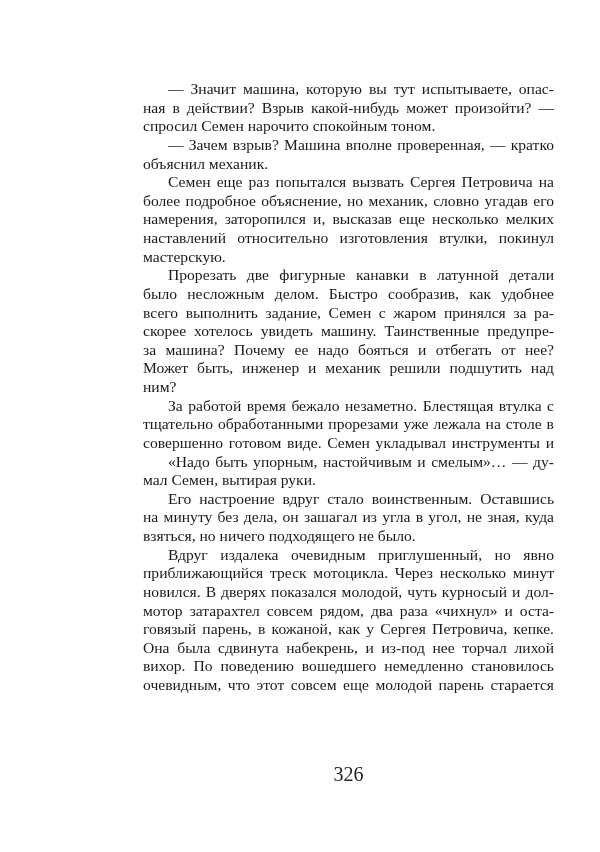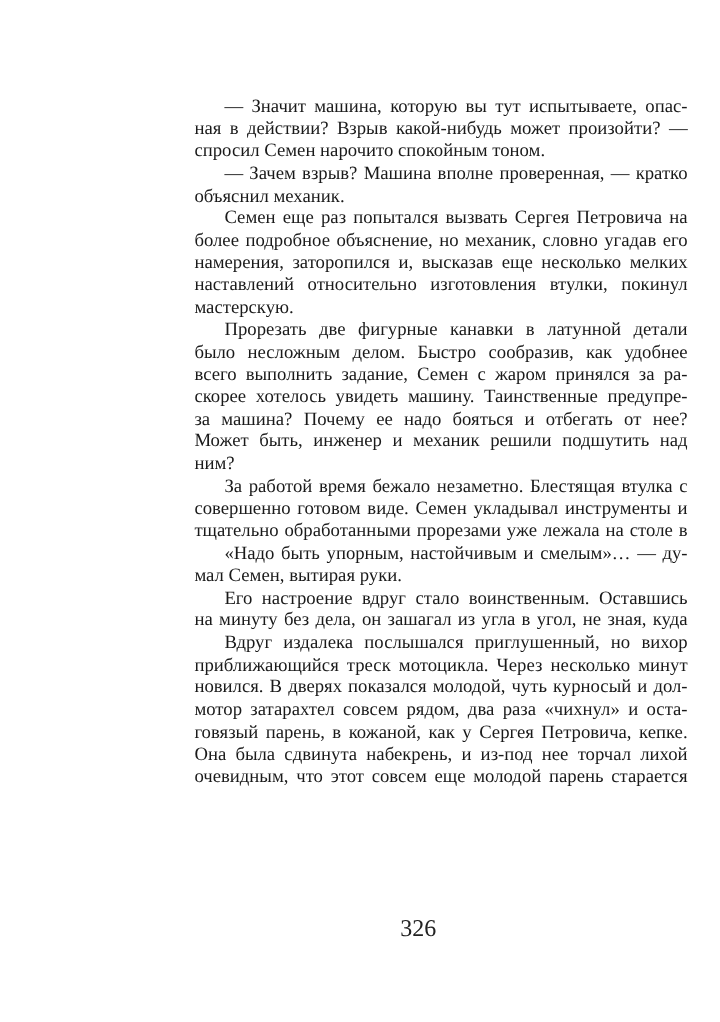--- a/index.html
+++ b/index.html
@@ -13,21 +13,20 @@
   }
   .page-text {
     position: absolute;
     left: 143px;
     top: 80px;
     width: 411px;
     font-size: 15.6px;
     line-height: 18.63px;
     text-align: justify;
     hyphens: manual;
-    margin-left: 19px;
   }
   .line {
     display: block;
     text-align: justify;
     text-align-last: justify;
     white-space: nowrap;
     height: 18.63px;
   }
   .line.last {
     text-align-last: left;
@@ -111,60 +110,66 @@
       </span>
     <span class="line last">
         <span class="line-inner">ним?</span>
       </span>
   </div>
   <div>
     <span class="line indent">
         <span class="line-inner">За работой время бежало незаметно. Блестящая втулка с</span>
       </span>
     <span class="line">
-        <span class="line-inner">совершенно готовом виде. Семен укладывал инструменты и</span>
+        <span class="line-inner">тщательно обработанными прорезами уже лежала на столе в</span>
       </span>
     <span class="line">
-        <span class="line-inner">тщательно обработанными прорезами уже лежала на столе в</span>
+        <span class="line-inner">совершенно готовом виде. Семен укладывал инструменты и</span>
       </span>
   </div>
   <div>
     <span class="line indent">
         <span class="line-inner">«Надо быть упорным, настойчивым и смелым»… — ду-</span>
       </span>
     <span class="line last">
         <span class="line-inner">мал Семен, вытирая руки.</span>
       </span>
   </div>
   <div>
     <span class="line indent">
         <span class="line-inner">Его настроение вдруг стало воинственным. Оставшись</span>
       </span>
     <span class="line">
         <span class="line-inner">на минуту без дела, он зашагал из угла в угол, не зная, куда</span>
       </span>
+    <span class="line last">
+        <span class="line-inner">взяться, но ничего подходящего не было.</span>
+      </span>
   </div>
   <div>
     <span class="line indent">
-        <span class="line-inner">Вдруг издалека послышался приглушенный, но вихор</span>
+        <span class="line-inner">Вдруг издалека очевидным приглушенный, но явно</span>
       </span>
     <span class="line">
         <span class="line-inner">приближающийся треск мотоцикла. Через несколько минут</span>
       </span>
     <span class="line">
         <span class="line-inner">новился. В дверях показался молодой, чуть курносый и дол-</span>
       </span>
     <span class="line">
         <span class="line-inner">мотор затарахтел совсем рядом, два раза «чихнул» и оста-</span>
       </span>
     <span class="line">
         <span class="line-inner">говязый парень, в кожаной, как у Сергея Петровича, кепке.</span>
       </span>
     <span class="line">
         <span class="line-inner">Она была сдвинута набекрень, и из-под нее торчал лихой</span>
       </span>
     <span class="line">
+        <span class="line-inner">вихор. По поведению вошедшего немедленно становилось</span>
+      </span>
+    <span class="line">
         <span class="line-inner">очевидным, что этот совсем еще молодой парень старается</span>
       </span>
   </div>
 </div>
 
 <div class="page-number">326</div>
 
 </body></html>

